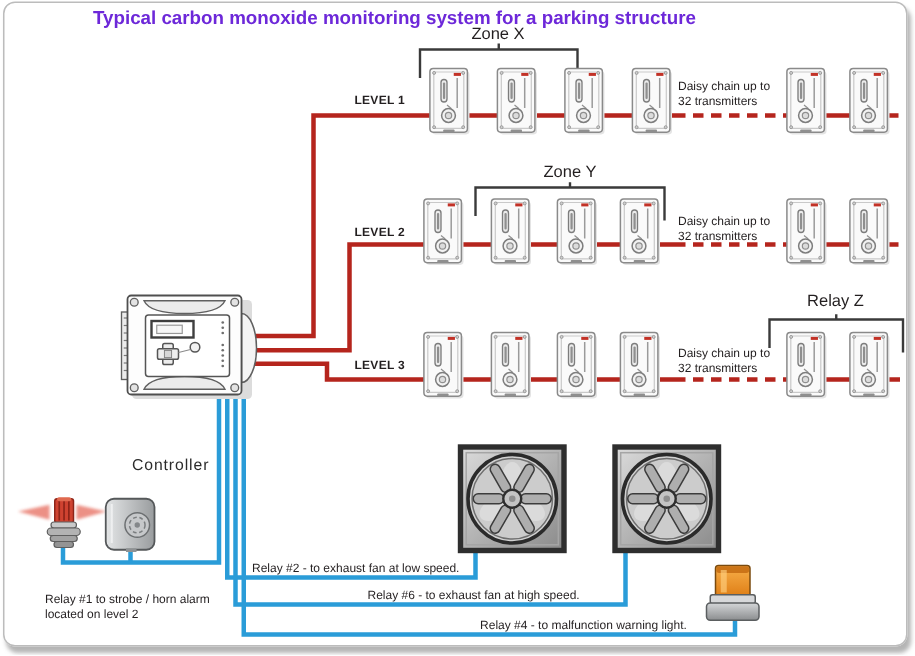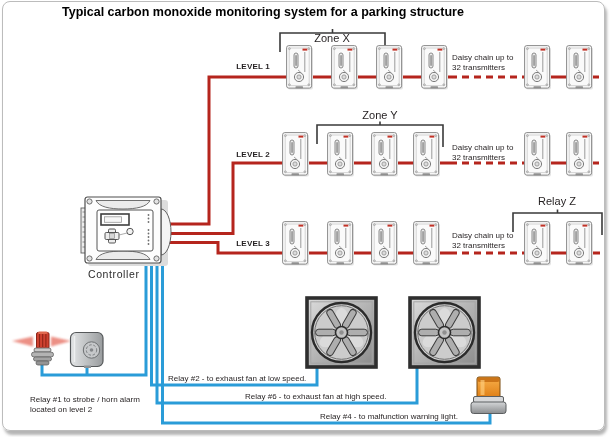--- a/index.html
+++ b/index.html
@@ -3,28 +3,28 @@
 <meta charset="utf-8">
 <style>
   html,body{margin:0;padding:0;background:#fff;}
   .stage{position:relative;width:610px;height:437px;background:#fff;overflow:hidden;
          font-family:"Liberation Sans",sans-serif;}
   .page-border{position:absolute;left:2px;top:1px;width:601px;height:428px;
          border:1.5px solid #bcbcbc;border-radius:8px;
          box-shadow:2px 4px 3px rgba(120,120,120,0.55);}
   svg.diagram{position:absolute;left:0;top:0;}
   .t{position:absolute;color:#231f20;white-space:nowrap;line-height:1.15;}
-  .title{left:62px;top:5px;font-size:12.5px;font-weight:bold;color:#000000;}
+  .title{left:62px;top:5px;font-size:12.5px;font-weight:bold;color:#6d28d9;}
   .level-label{width:65px;text-align:right;font-size:8px;font-weight:bold;letter-spacing:0.2px;}
   .zone-label{width:100px;text-align:center;font-size:11px;}
   .daisy{font-size:8px;line-height:9.5px;}
   .daisy span{display:block;}
   .relay{font-size:8px;line-height:10px;}
   .relay span{display:block;}
-  .controller-label{font-size:10.5px;letter-spacing:0.6px;color:#2b2b2b;}
+  .controller-label{font-size:10.5px;letter-spacing:0.6px;color:#2b2b2b;margin-top:36px;}
 </style>
 </head>
 <body>
 
 <div class="stage">
   <div class="page-border"></div>
 
   <svg class="diagram" width="610" height="437" viewBox="0 0 610 437">
     <defs>
       <linearGradient id="fanG" x1="0" y1="0" x2="1" y2="1">
@@ -218,21 +218,21 @@
       <rect x="471" y="402" width="35" height="11.5" rx="2.5" fill="url(#grayG)" stroke="#5b5e60" stroke-width="1"></rect>
     </g>
   </svg>
 
   <div class="t title">Typical carbon monoxide monitoring system for a parking structure</div>
 
   <div class="t level-label" style="left:205px;top:62px">LEVEL 1</div>
   <div class="t level-label" style="left:205px;top:150px">LEVEL 2</div>
   <div class="t level-label" style="left:205px;top:239px">LEVEL 3</div>
 
-  <div class="t zone-label" style="left:282px;top:32px">Zone X</div>
+  <div class="t zone-label" style="left:282px;top:17px">Zone X</div>
   <div class="t zone-label" style="left:330px;top:109px">Zone Y</div>
   <div class="t zone-label" style="left:507px;top:195px">Relay Z</div>
 
   <div class="t daisy" style="left:452px;top:53px">
     <span>Daisy chain up to</span>
     <span>32 transmitters</span>
   </div>
   <div class="t daisy" style="left:452px;top:143px">
     <span>Daisy chain up to</span>
     <span>32 transmitters</span>

